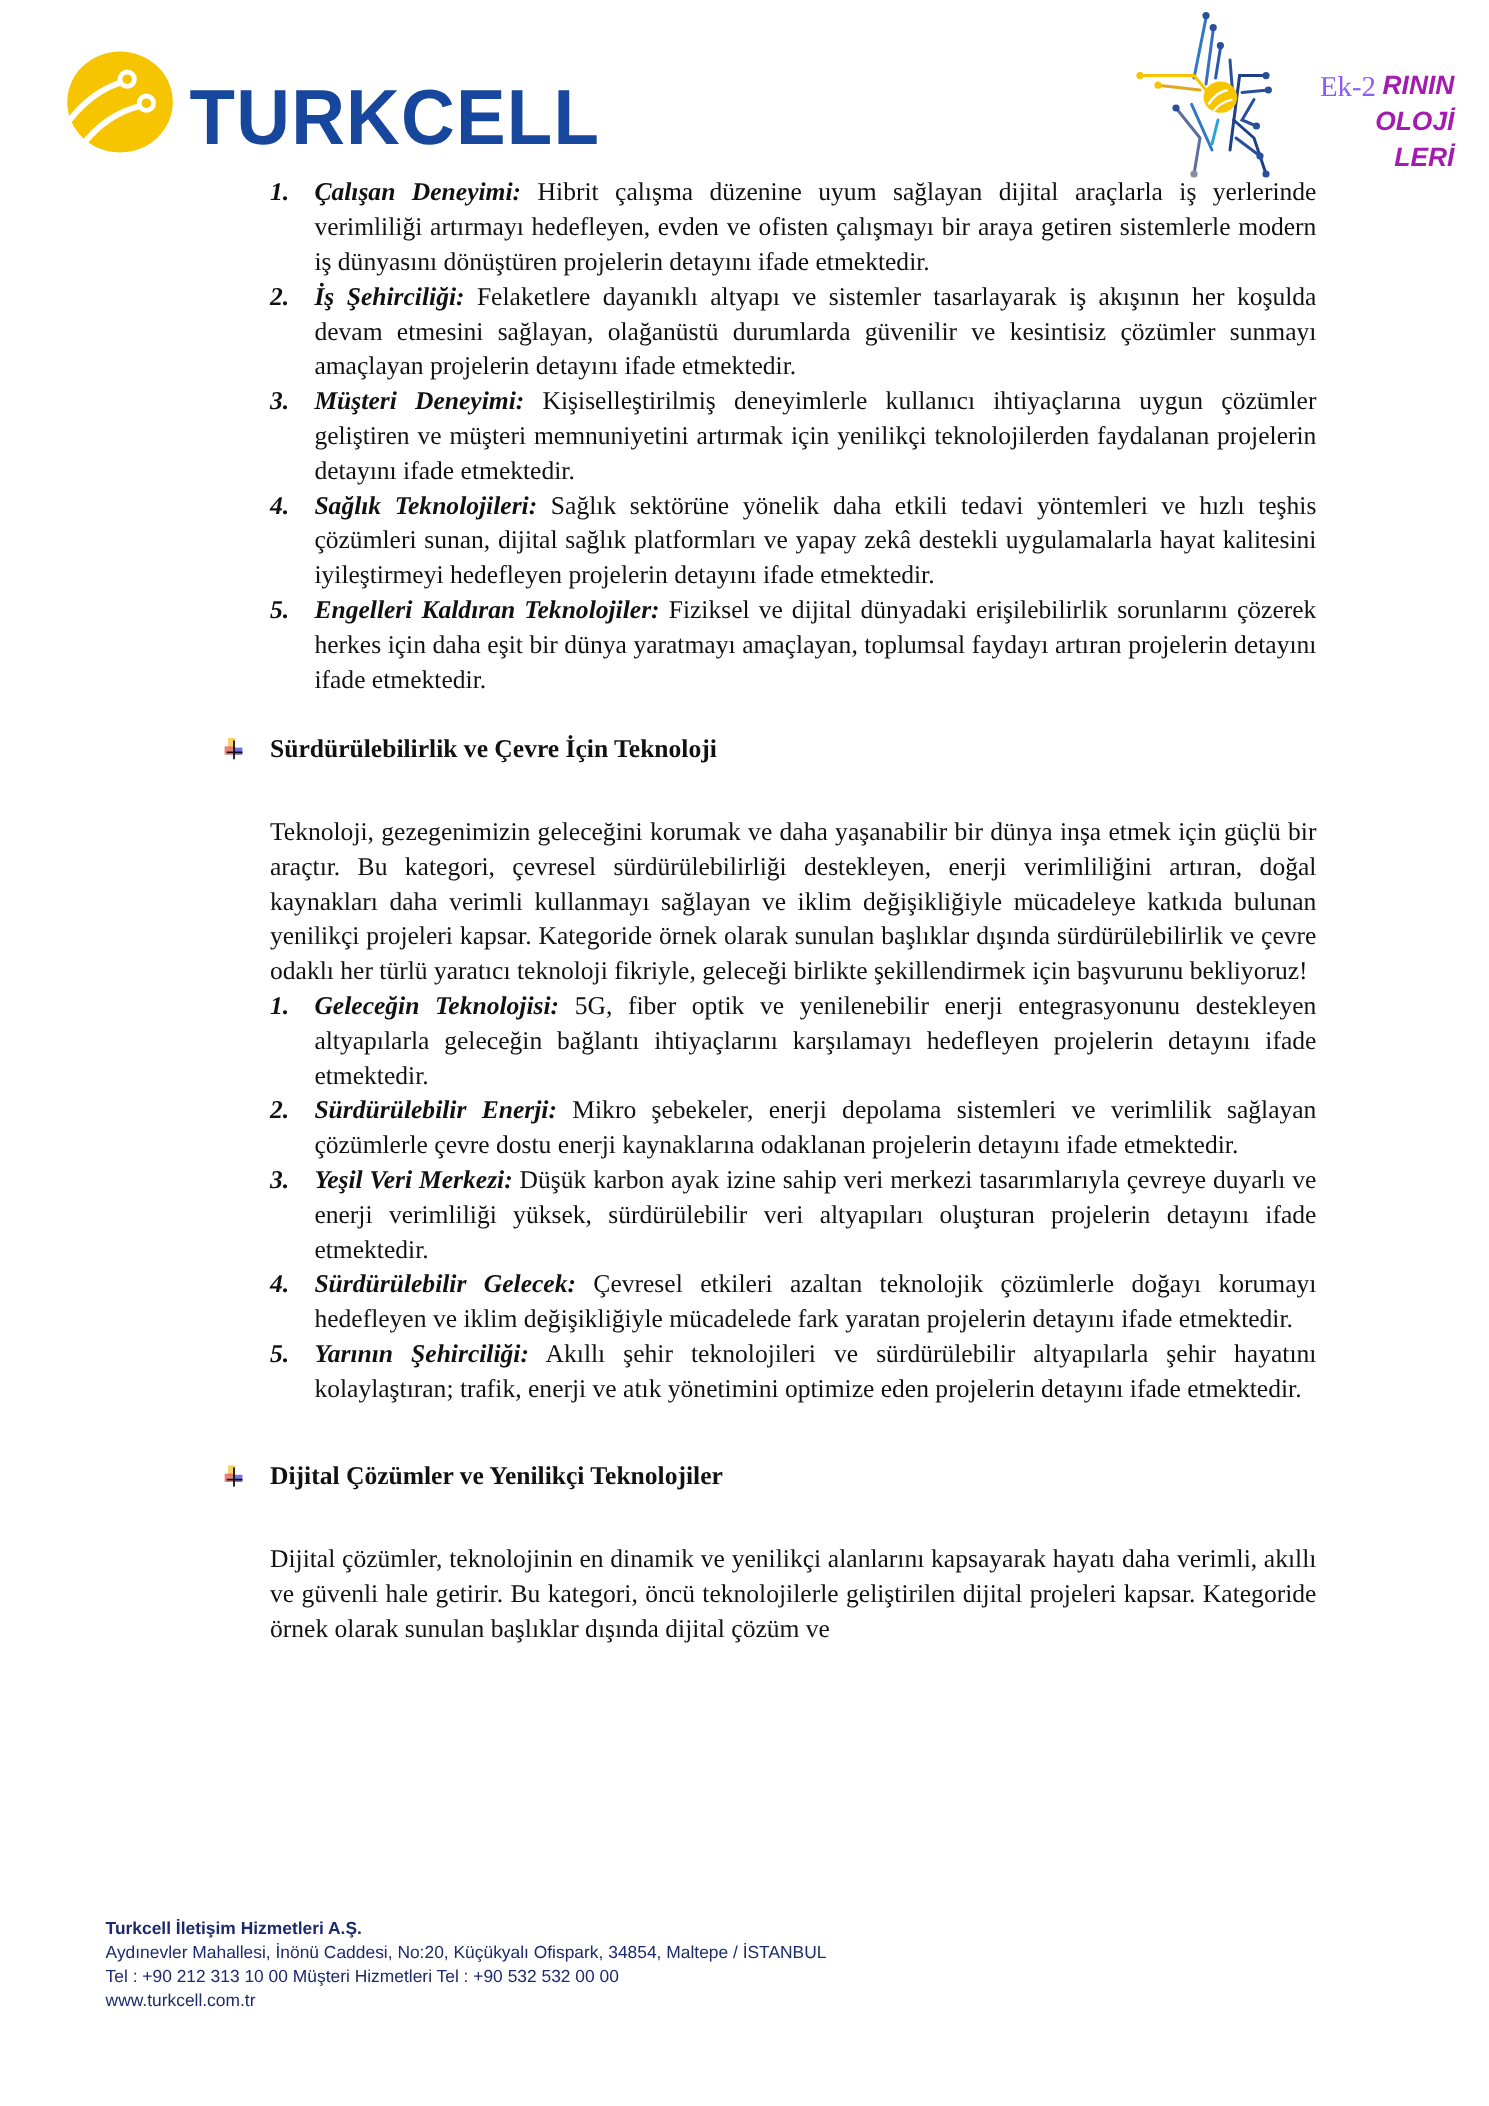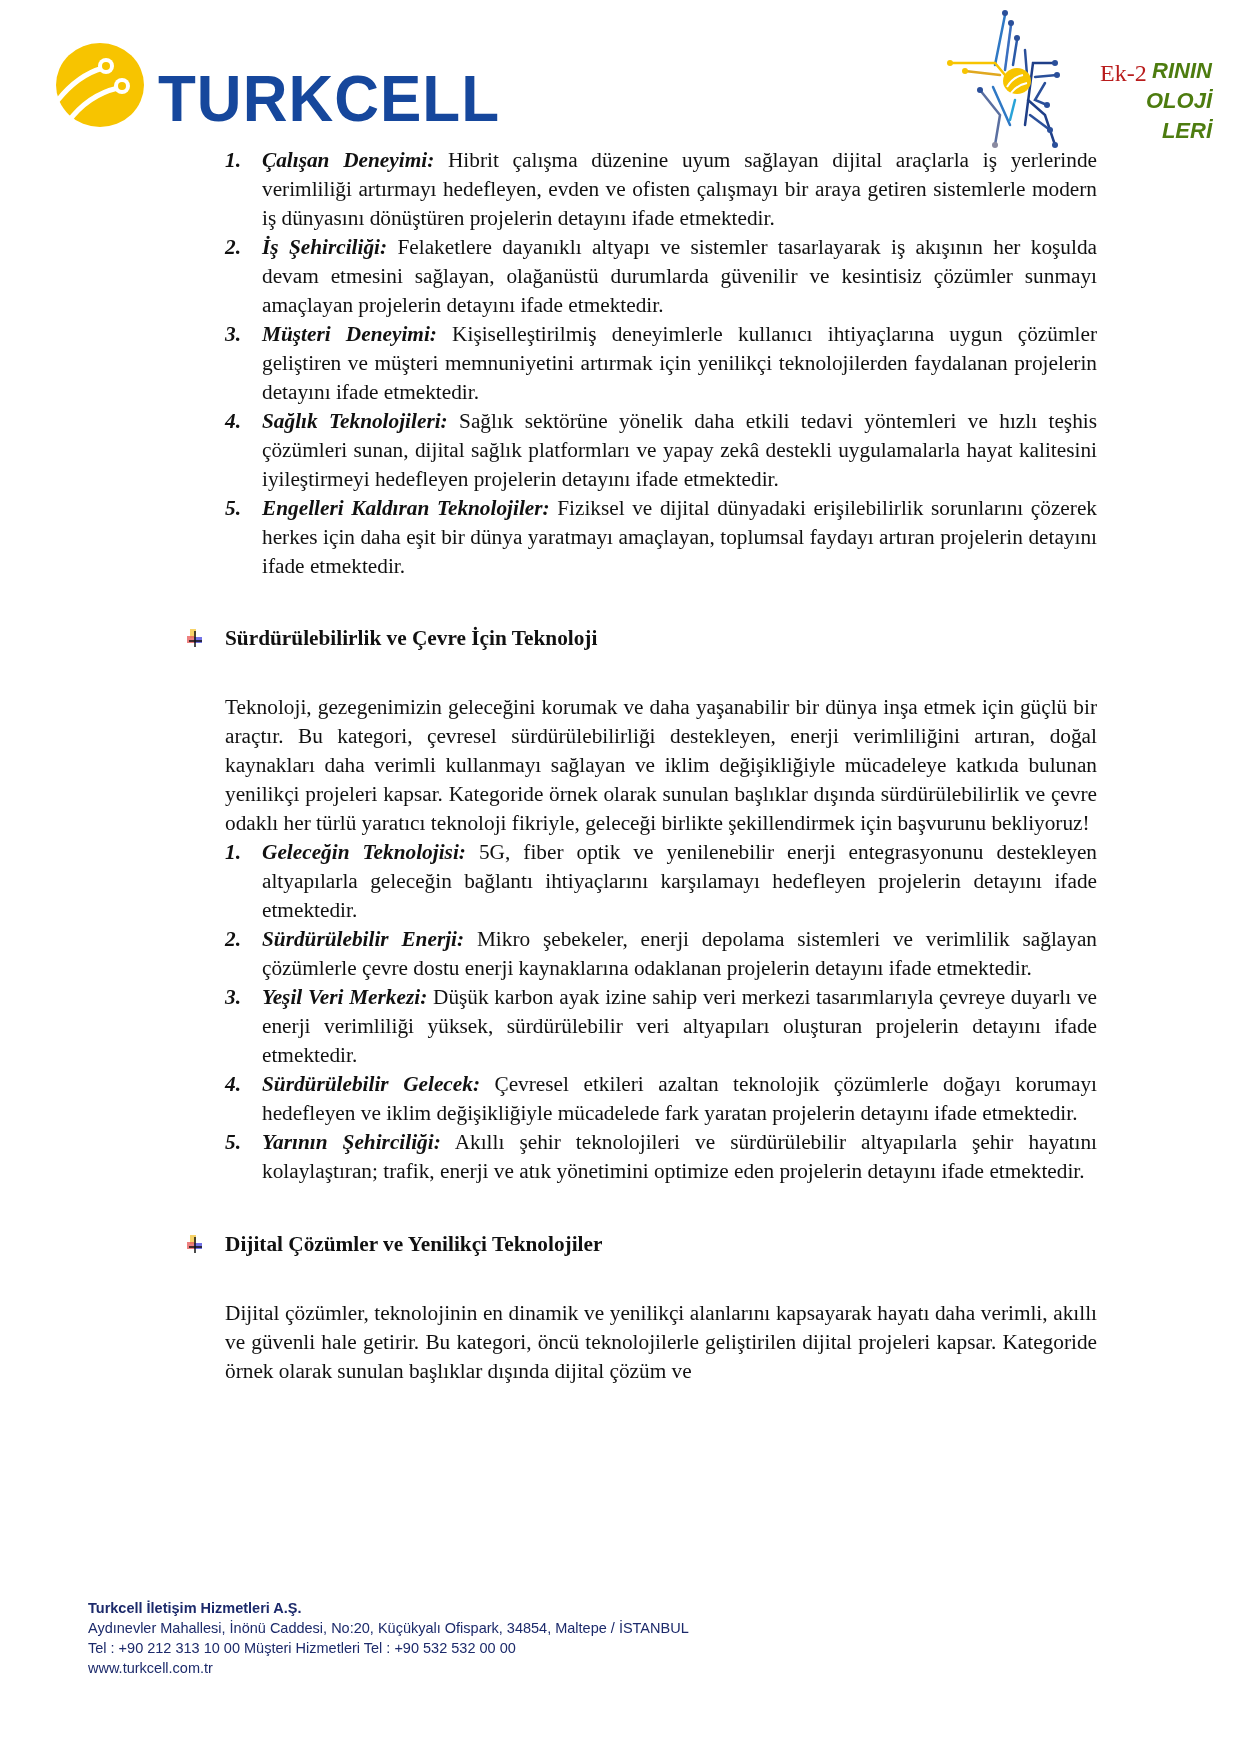--- a/index.html
+++ b/index.html
@@ -3,30 +3,30 @@
 <meta charset="utf-8">
 <style>
   html, body { margin: 0; padding: 0; background: #ffffff; }
   body { width: 1241px; height: 1755px; position: relative; overflow: hidden;
          font-family: "Liberation Serif", serif; color: #111; }
   .logo { position: absolute; left: 48px; top: 40px; display: flex; align-items: flex-end; }
   .logo svg { display: block; }
   .logo-word { font-family: "Liberation Sans", sans-serif; font-weight: 700; font-size: 62px;
                color: #16479c; letter-spacing: 1px; margin-left: 10px; line-height: 1; transform: scaleY(1.05); }
   .star { position: absolute; left: 935px; top: 5px; width: 140px; height: 145px; }
-  .ek { position: absolute; left: 1100px; top: 60px; font-size: 24px; color: #b91c1c; }
+  .ek { position: absolute; left: 1100px; top: 60px; font-size: 24px; color: #8b5cf6; }
   .side-brand { position: absolute; left: 1102px; top: 56px; font-family: "Liberation Sans", sans-serif;
-                font-weight: 700; font-style: italic; color: #4d7c0f; font-size: 22px; line-height: 30px; text-align: right; width: 110px; }
+                font-weight: 700; font-style: italic; color: #a21caf; font-size: 22px; line-height: 30px; text-align: right; width: 110px; }
   .side-brand div { text-align: right; }
   .content { position: absolute; left: 225px; top: 146px; width: 872px; font-size: 21.3px; line-height: 29px; }
   ol.items { list-style: none; margin: 0; padding: 0; }
   ol.items li { position: relative; padding-left: 37px; text-align: justify; }
   ol.items li .num { position: absolute; left: 0; top: 0; font-style: italic; font-weight: 700; }
   ol.items li .term { font-weight: 700; font-style: italic; }
-  .section-head { position: relative; margin-top: 43px; padding-left: 0; font-weight: 700; font-size: 21.3px; height: 29px; }
+  .section-head { position: relative; margin-top: 29px; padding-left: 0; font-weight: 700; font-size: 21.3px; height: 29px; }
   .section-head .bullet { position: absolute; left: -38px; top: 5px; width: 16px; height: 18px; }
   .para { margin-top: 40px; text-align: justify; }
   .after-para { margin-top: 29px; }
   .footer { position: absolute; left: 88px; top: 1598px; font-family: "Liberation Sans", sans-serif;
             color: #1c2a6b; font-size: 14.5px; line-height: 20px; }
   .footer .company { font-weight: 700; }
 </style>
 </head>
 <body>
 

